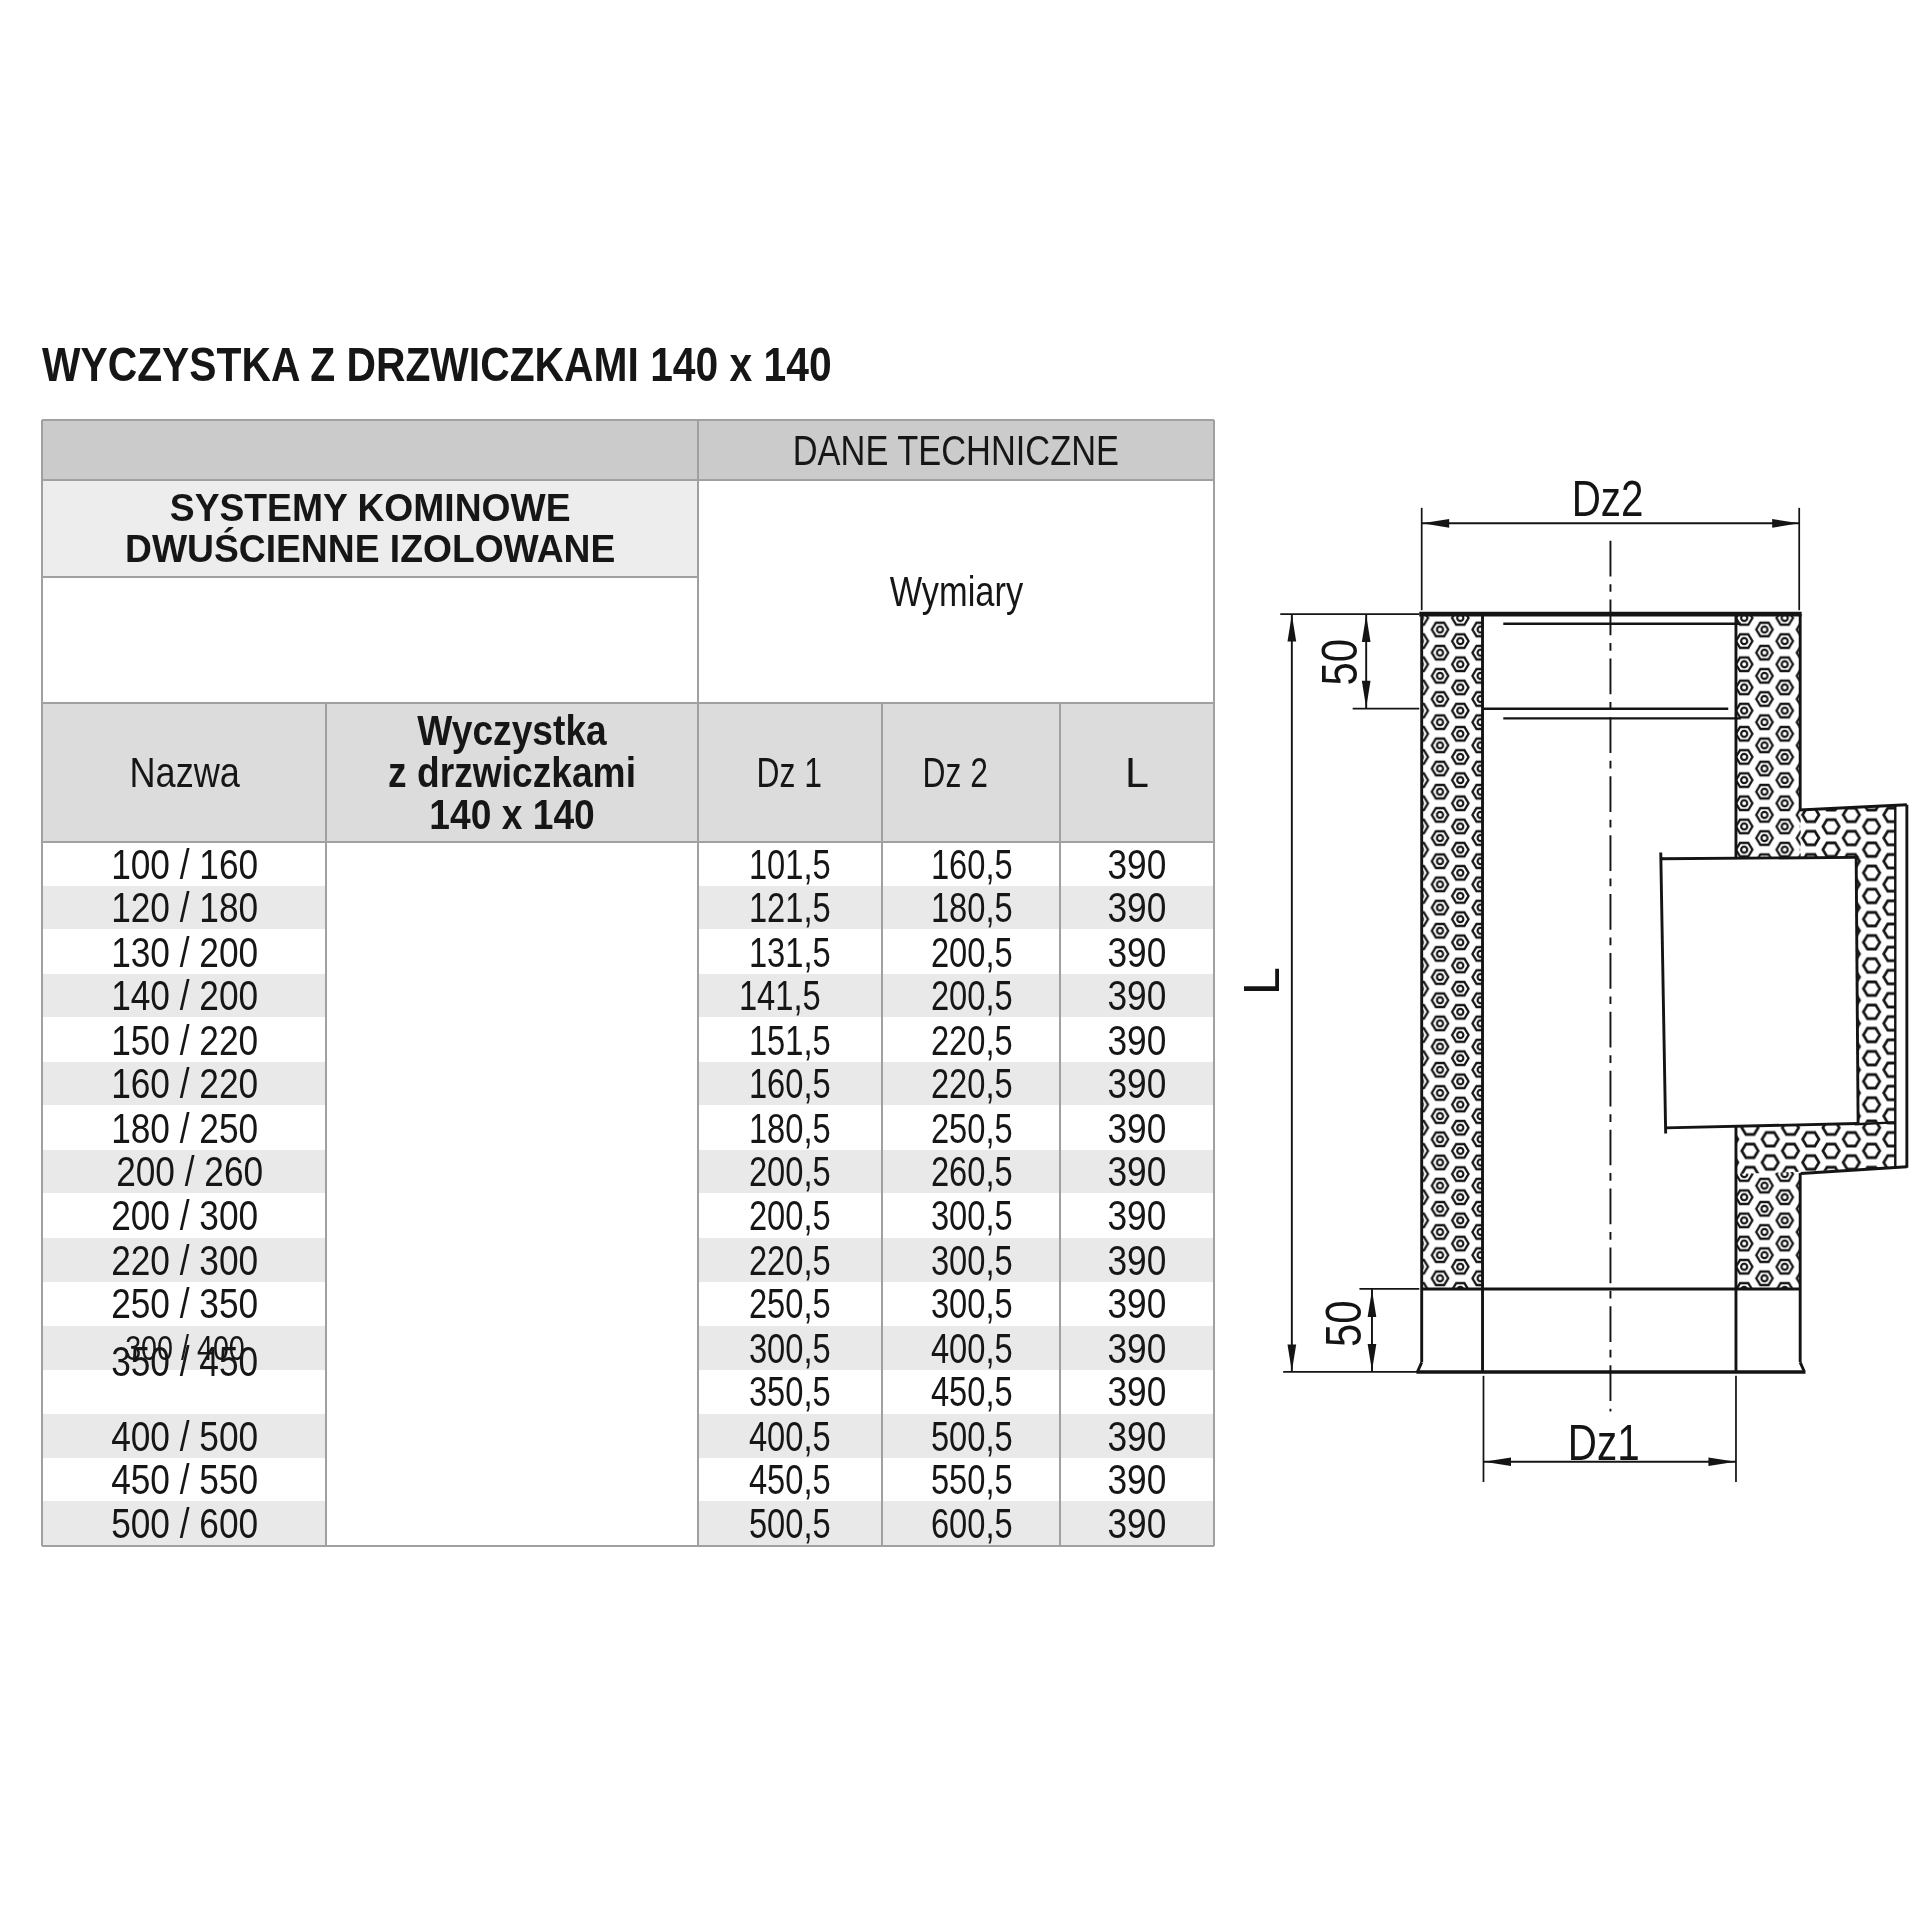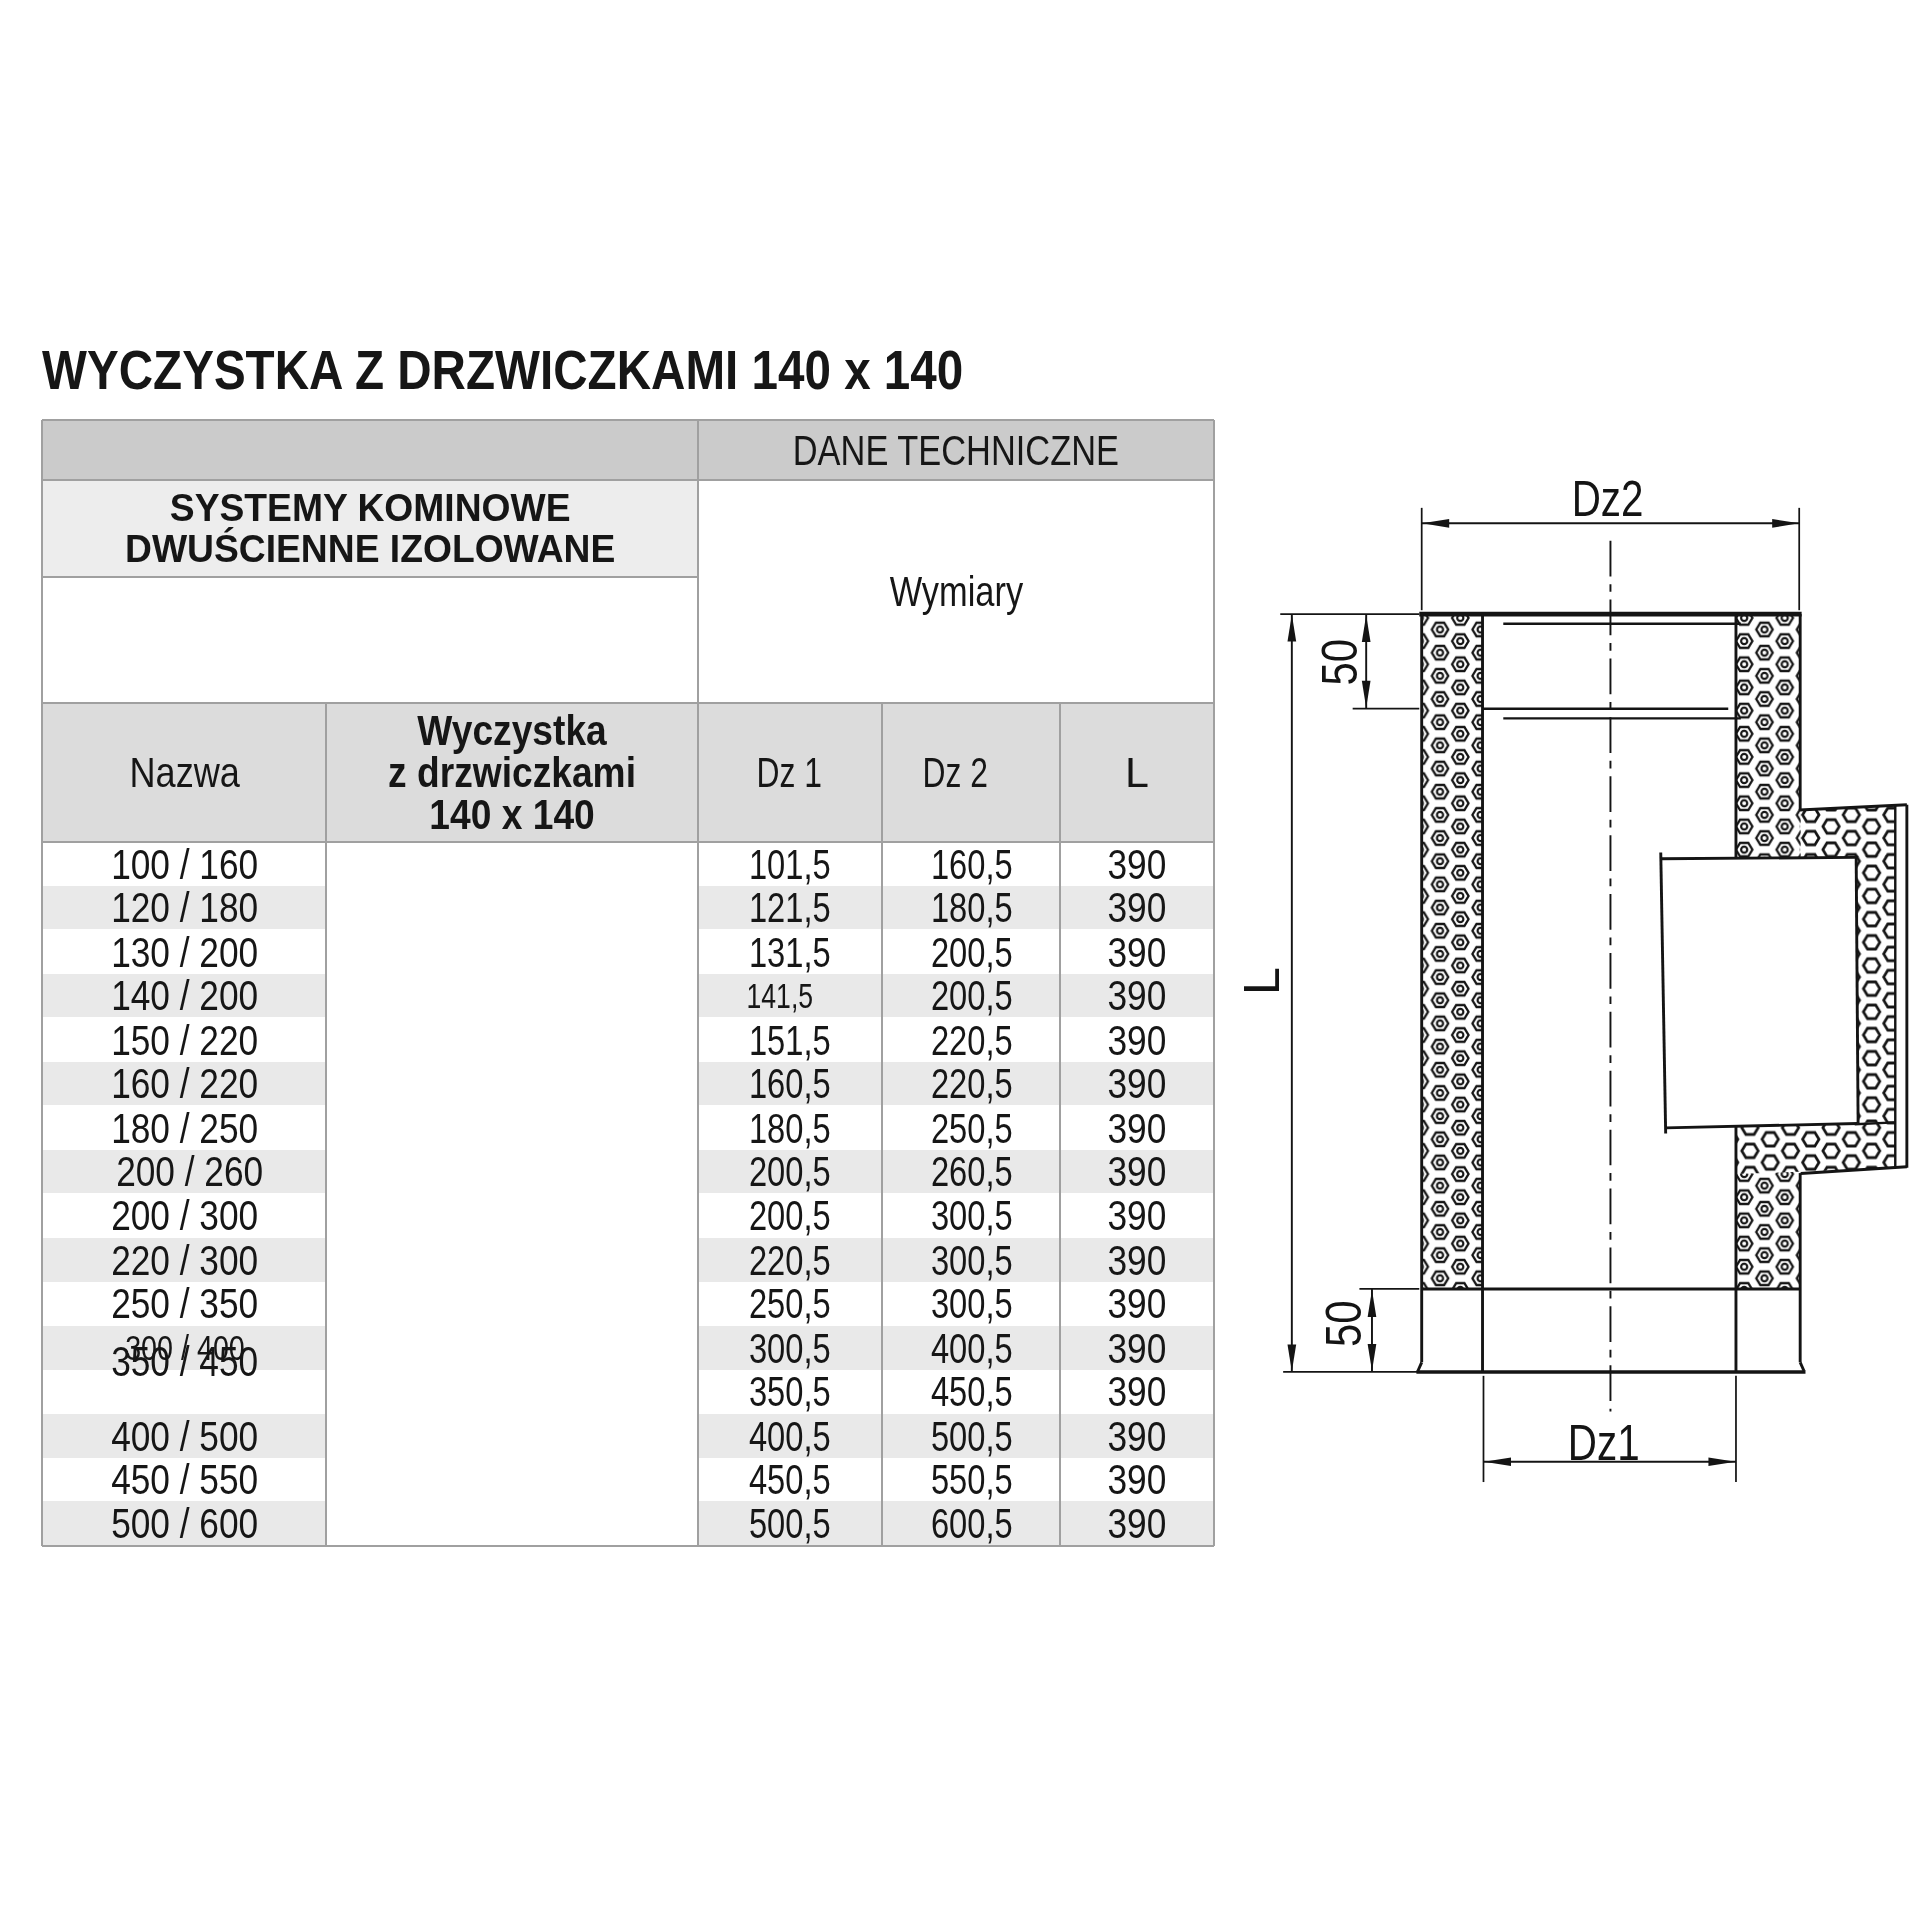--- a/index.html
+++ b/index.html
@@ -1,21 +1,21 @@
 <!DOCTYPE html>
 <html><head><meta charset="utf-8">
 <style>
 html,body{margin:0;padding:0;background:#ffffff;width:1931px;height:1931px;position:relative;}
 body{font-family:"Liberation Sans", sans-serif; color:#161616;}
 .abs{position:absolute;}
 .cell{position:absolute;display:flex;align-items:center;justify-content:center;text-align:center;white-space:nowrap;}
 .cx{display:inline-block;transform-origin:50% 50%;}
 </style></head><body>
 
-<div class="abs" style="left:42px;top:337px;font-size:56px;font-weight:bold;white-space:nowrap;text-align:right;"><span class="cx" style="transform:scaleX(0.85);transform-origin:0 50%;">WYCZYSTKA Z DRZWICZKAMI 140 x 140</span></div>
+<div class="abs" style="left:42px;top:337px;font-size:48px;font-weight:bold;white-space:nowrap;text-align:right;"><span class="cx" style="transform:scaleX(0.85);transform-origin:0 50%;">WYCZYSTKA Z DRZWICZKAMI 140 x 140</span></div>
 
 <div class="abs" style="left:42px;top:420px;width:1172px;height:60px;background:#cbcbcb;"></div>
 
 <div class="abs" style="left:42px;top:480px;width:657px;height:98px;background:#ededed;"></div>
 
 <div class="abs" style="left:42px;top:703px;width:1172px;height:139px;background:#dcdcdc;"></div>
 
 <div class="abs" style="left:42px;top:886px;width:1172px;height:43px;background:#e9e9e9;"></div>
 <div class="abs" style="left:42px;top:974px;width:1172px;height:43px;background:#e9e9e9;"></div>
 <div class="abs" style="left:42px;top:1062px;width:1172px;height:43px;background:#e9e9e9;"></div>
@@ -107,21 +107,21 @@
 <div class="cell" style="left:882px;top:930px;width:179px;height:44px;font-size:43px;">
     <span class="cx" style="transform:scaleX(0.76);">200,5</span>
   </div>
 <div class="cell" style="left:1060px;top:930px;width:154px;height:44px;font-size:43px;">
     <span class="cx" style="transform:scaleX(0.82);">390</span>
   </div>
 
 <div class="cell" style="left:42px;top:974px;width:285px;height:43px;font-size:43px;">
     <span class="cx" style="transform:scaleX(0.82);">140 / 200</span>
   </div>
-<div class="cell" style="left:698px;top:974px;width:164px;height:43px;font-size:35px;">
+<div class="cell" style="left:698px;top:974px;width:164px;height:43px;font-size:43px;">
     <span class="cx" style="transform:scaleX(0.76);">141,5</span>
   </div>
 <div class="cell" style="left:882px;top:974px;width:179px;height:43px;font-size:43px;">
     <span class="cx" style="transform:scaleX(0.76);">200,5</span>
   </div>
 <div class="cell" style="left:1060px;top:974px;width:154px;height:43px;font-size:43px;">
     <span class="cx" style="transform:scaleX(0.82);">390</span>
   </div>
 
 <div class="cell" style="left:42px;top:1018px;width:285px;height:44px;font-size:43px;">

